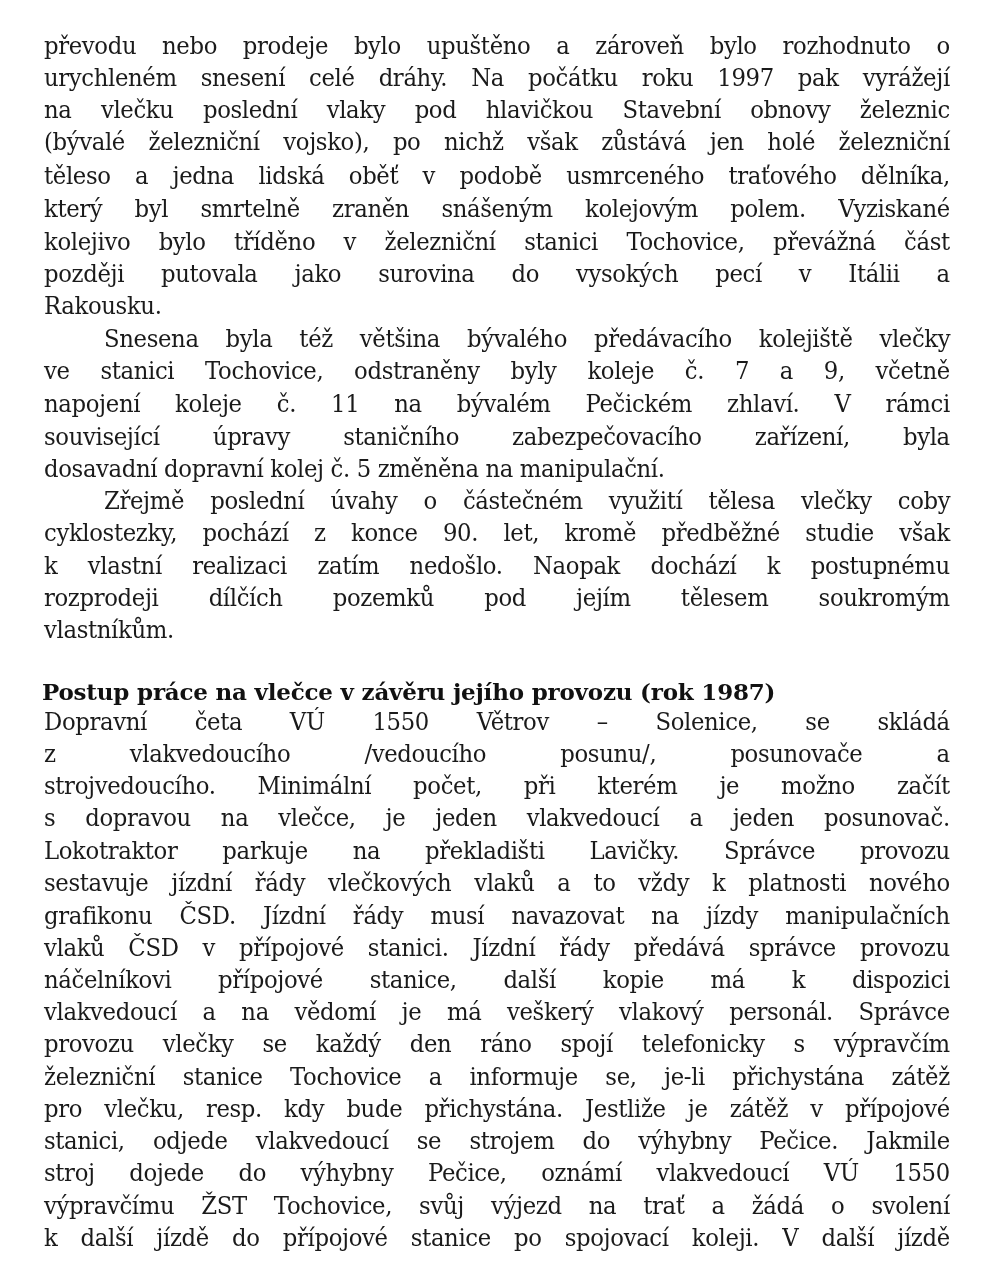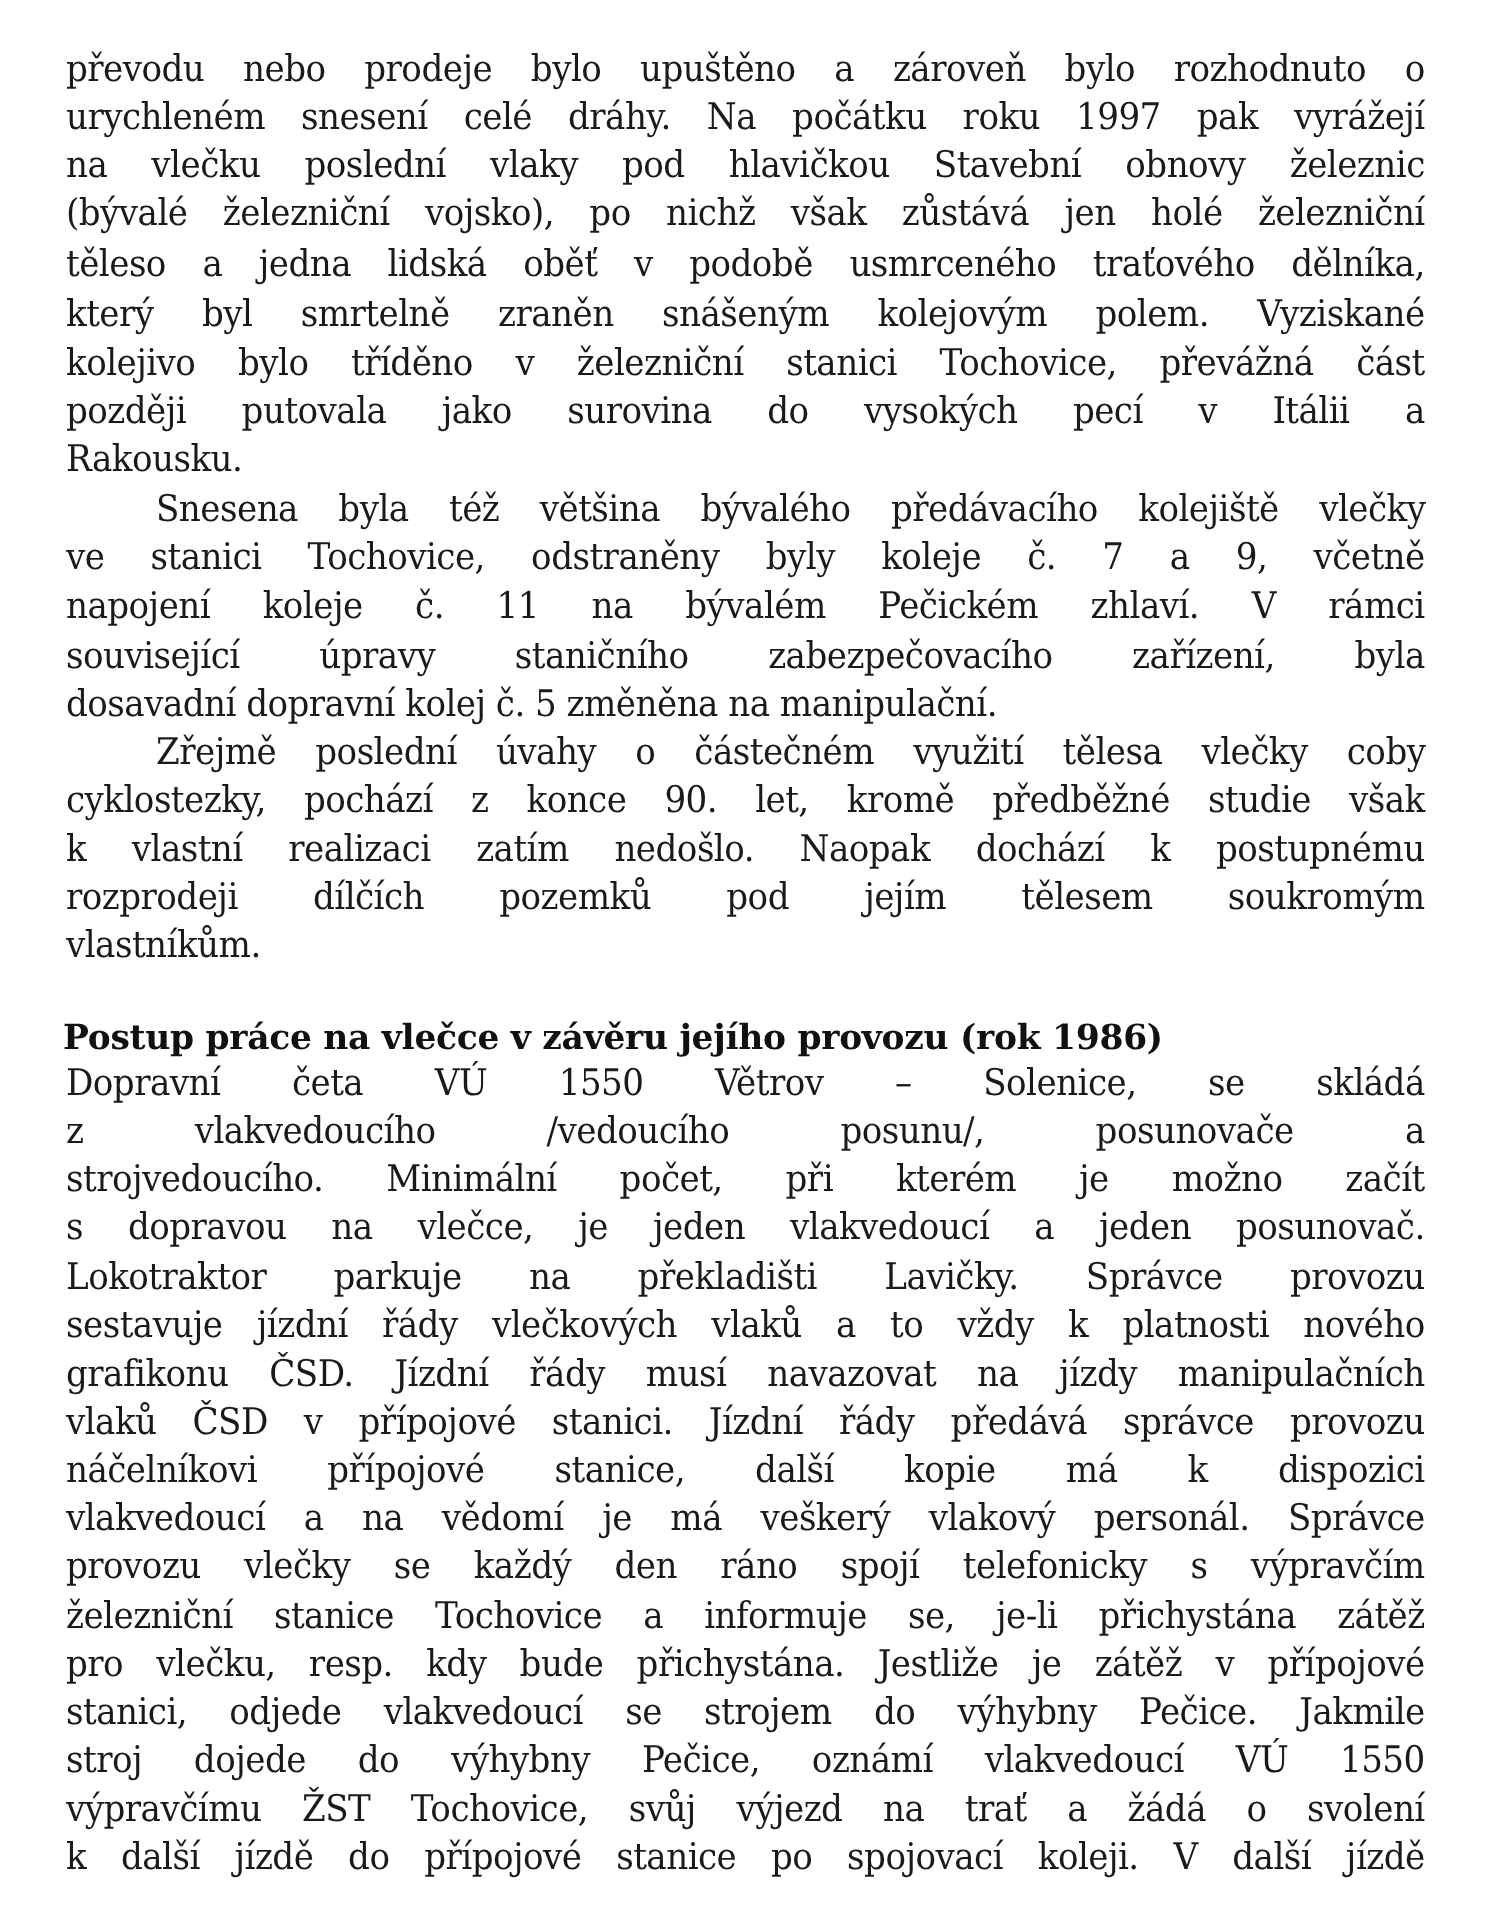--- a/index.html
+++ b/index.html
@@ -83,21 +83,21 @@
   </div>
 
   <div>
     <div class="line indent" style="top:485px">Zřejmě poslední úvahy o částečném využití tělesa vlečky coby</div>
     <div class="line" style="top:517px">cyklostezky, pochází z konce 90. let, kromě předběžné studie však</div>
     <div class="line" style="top:550px">k vlastní realizaci zatím nedošlo. Naopak dochází k postupnému</div>
     <div class="line" style="top:582px">rozprodeji dílčích pozemků pod jejím tělesem soukromým</div>
     <div class="line last" style="top:614px">vlastníkům.</div>
   </div>
 
-  <div class="heading">Postup práce na vlečce v závěru jejího provozu (rok 1986)</div>
+  <div class="heading">Postup práce na vlečce v závěru jejího provozu (rok 1987)</div>
 
   <div>
     <div class="line" style="top:706px">Dopravní četa VÚ 1550 Větrov – Solenice, se skládá</div>
     <div class="line" style="top:738px">z vlakvedoucího /vedoucího posunu/, posunovače a</div>
     <div class="line" style="top:770px">strojvedoucího. Minimální počet, při kterém je možno začít</div>
     <div class="line" style="top:802px">s dopravou na vlečce, je jeden vlakvedoucí a jeden posunovač.</div>
     <div class="line" style="top:835px">Lokotraktor parkuje na překladišti Lavičky. Správce provozu</div>
     <div class="line" style="top:867px">sestavuje jízdní řády vlečkových vlaků a to vždy k platnosti nového</div>
     <div class="line" style="top:900px">grafikonu ČSD. Jízdní řády musí navazovat na jízdy manipulačních</div>
     <div class="line" style="top:932px">vlaků ČSD v přípojové stanici. Jízdní řády předává správce provozu</div>

